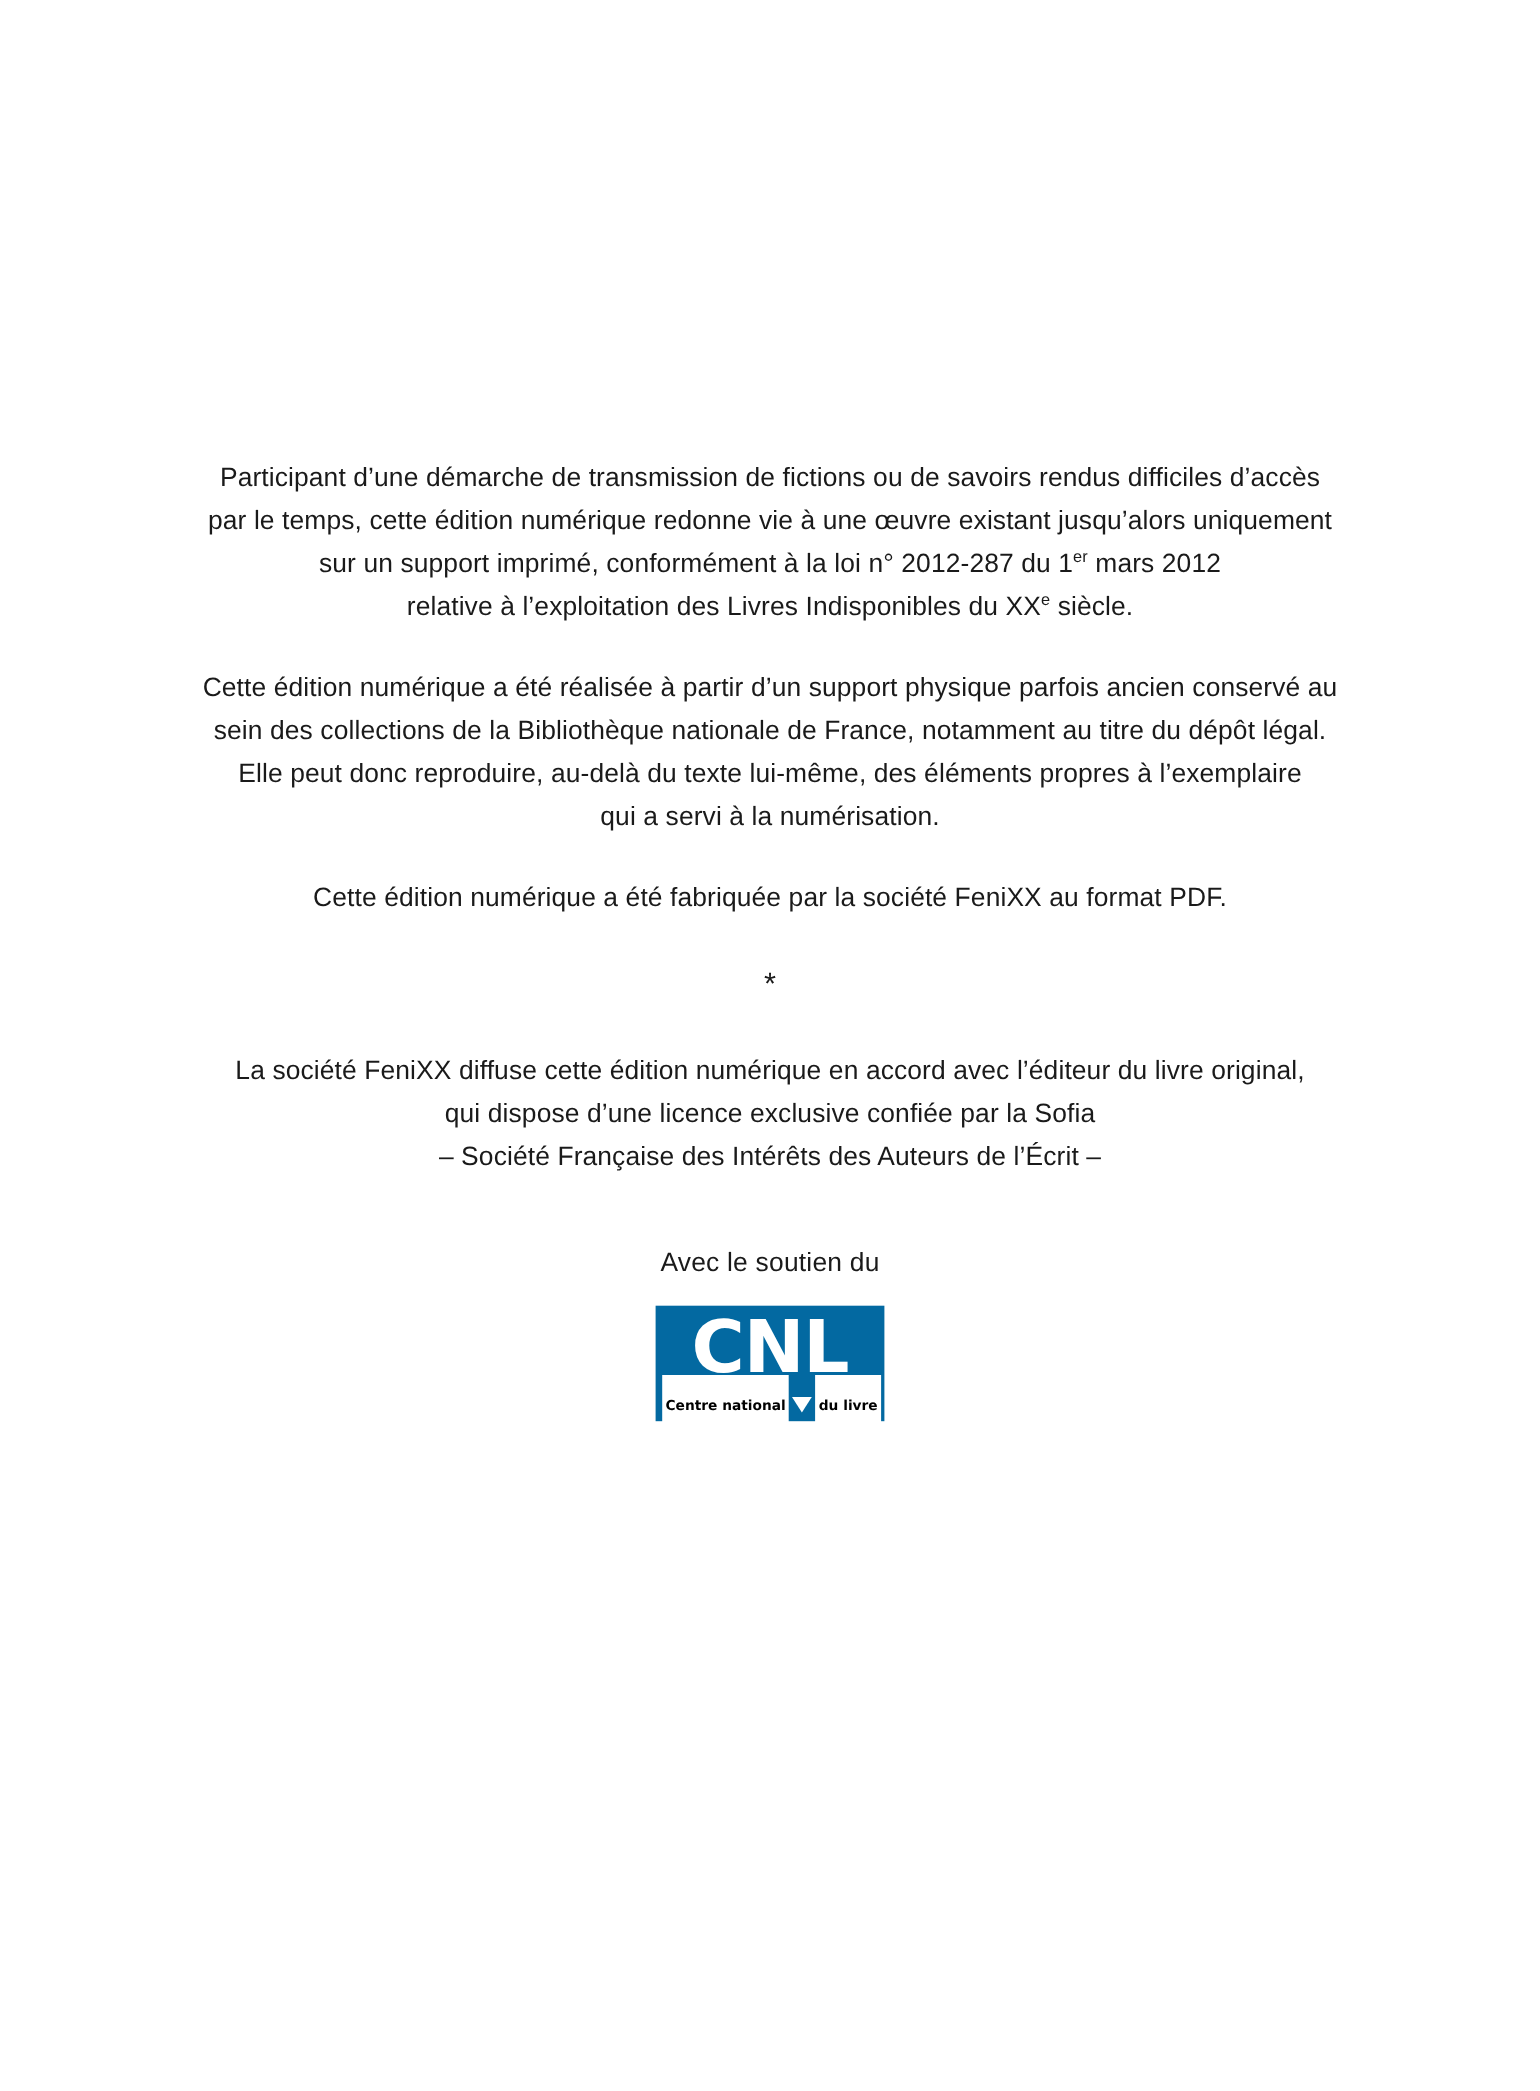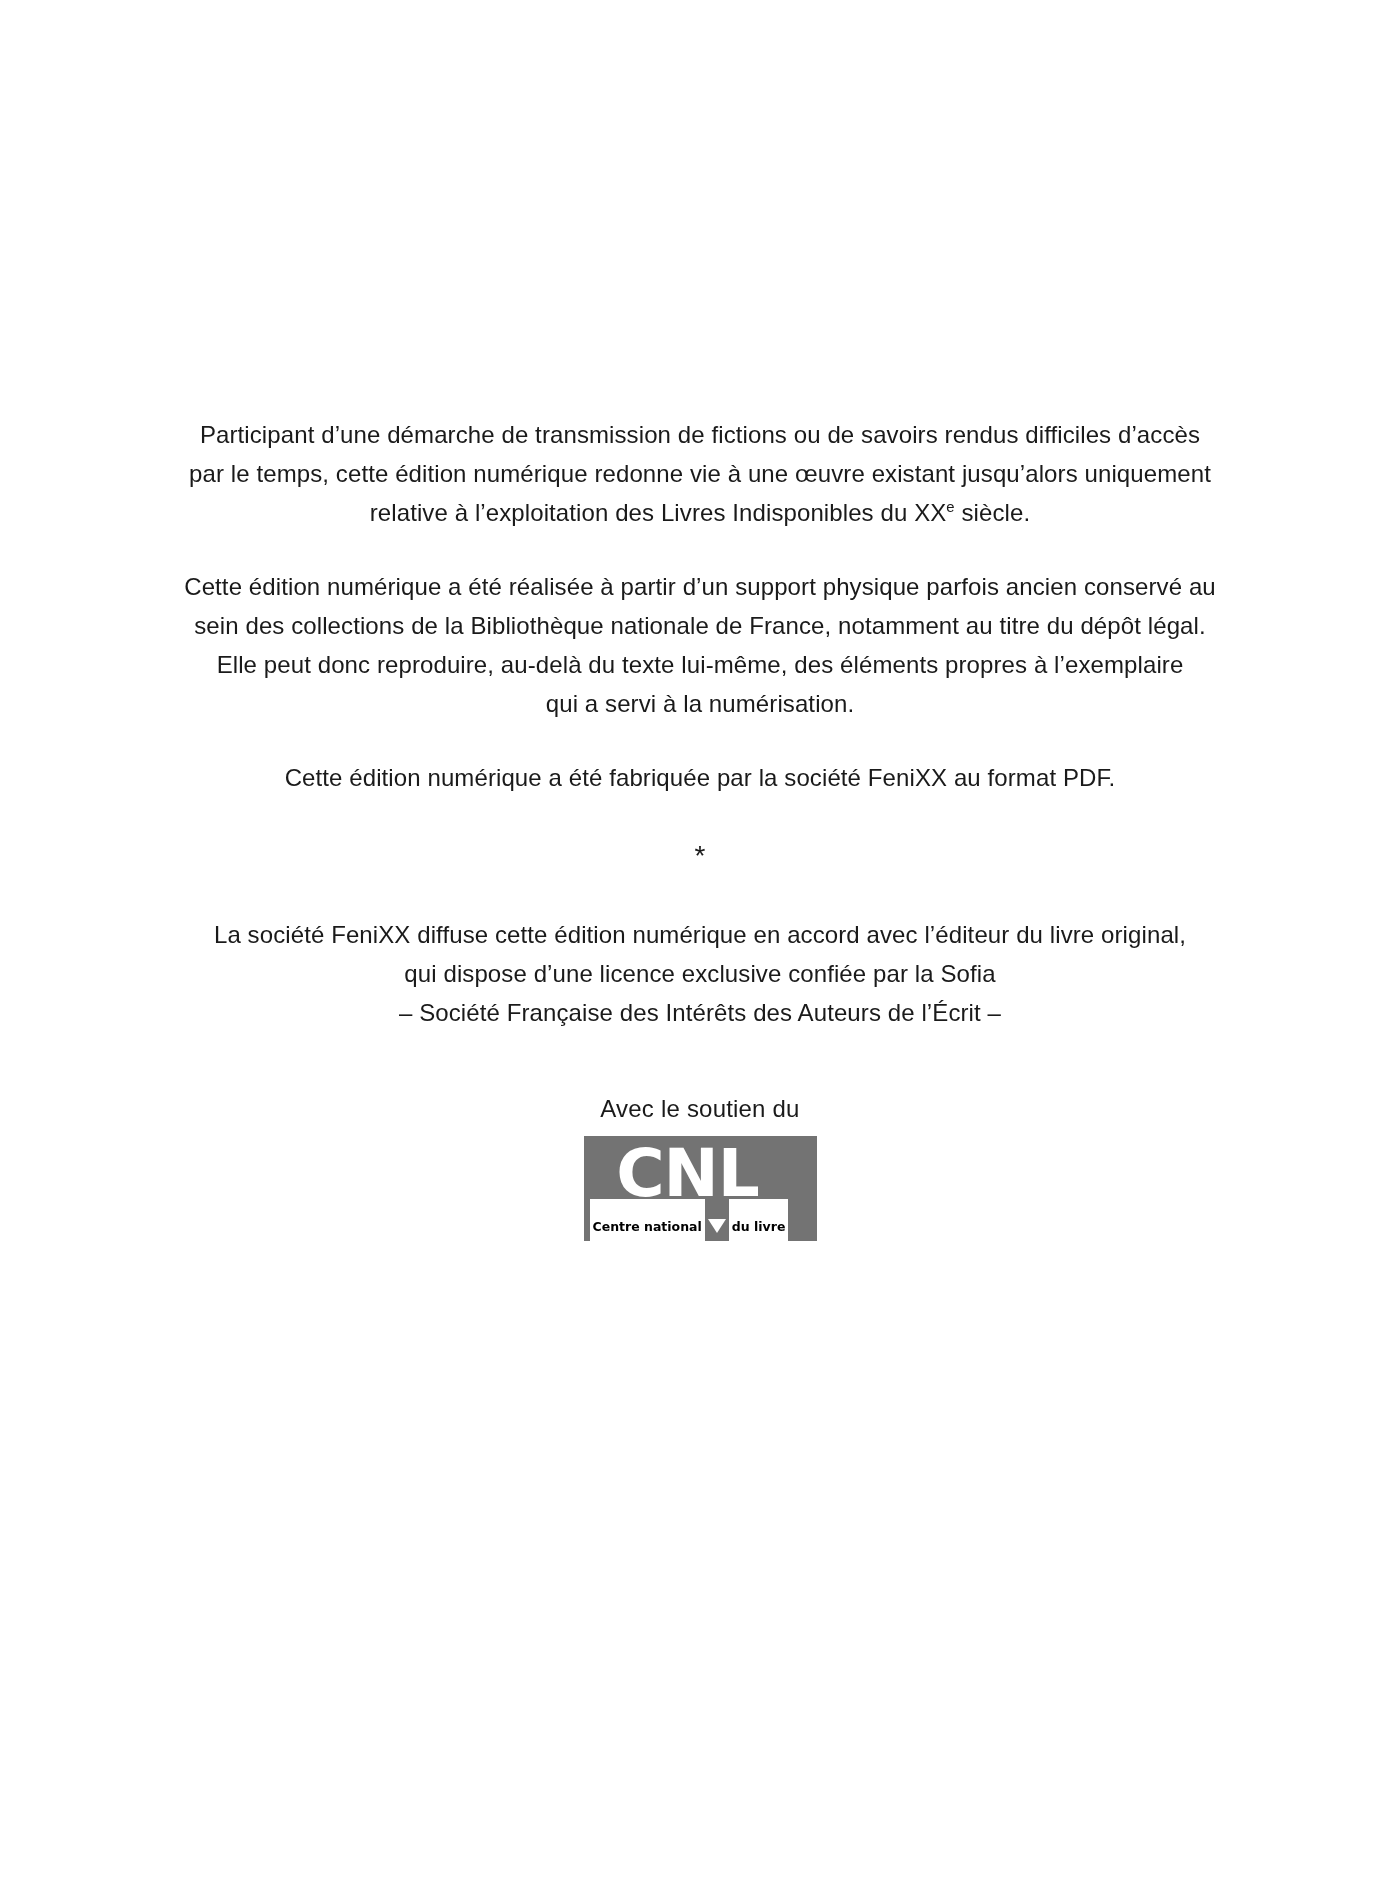--- a/index.html
+++ b/index.html
@@ -80,24 +80,24 @@
   }
 
   .support-label {
     font-size: 24px;
     line-height: 30px;
     letter-spacing: 0.2px;
     margin-top: 48px;
   }
 
   .cnl-logo {
-    margin: 12px auto 0 auto;
-    width: 233px;
+    margin: 24px auto 0 auto;
+    width: 208px;
     height: 105px;
-    background: #737373;
+    background: #0369a1;
     position: relative;
     display: block;
   }
 
   .cnl-letters {
     position: absolute;
     left: 0;
     top: 0;
     width: 208px;
     height: 76px;
@@ -143,20 +143,21 @@
 </style>
 </head>
 <body>
 
 <div class="page">
   <div class="content">
 
     <div class="para">
       <span class="line">Participant d’une démarche de transmission de fictions ou de savoirs rendus difficiles d’accès</span>
       <span class="line">par le temps, cette édition numérique redonne vie à une œuvre existant jusqu’alors uniquement</span>
+      <span class="line"><span>sur un support imprimé, conformément à la loi n° 2012-287 du 1</span><sup>er</sup><span> mars 2012</span></span>
       <span class="line"><span>relative à l’exploitation des Livres Indisponibles du XX</span><sup>e</sup><span> siècle.</span></span>
     </div>
 
     <div class="para">
       <span class="line">Cette édition numérique a été réalisée à partir d’un support physique parfois ancien conservé au</span>
       <span class="line">sein des collections de la Bibliothèque nationale de France, notamment au titre du dépôt légal.</span>
       <span class="line">Elle peut donc reproduire, au-delà du texte lui-même, des éléments propres à l’exemplaire</span>
       <span class="line">qui a servi à la numérisation.</span>
     </div>
 

